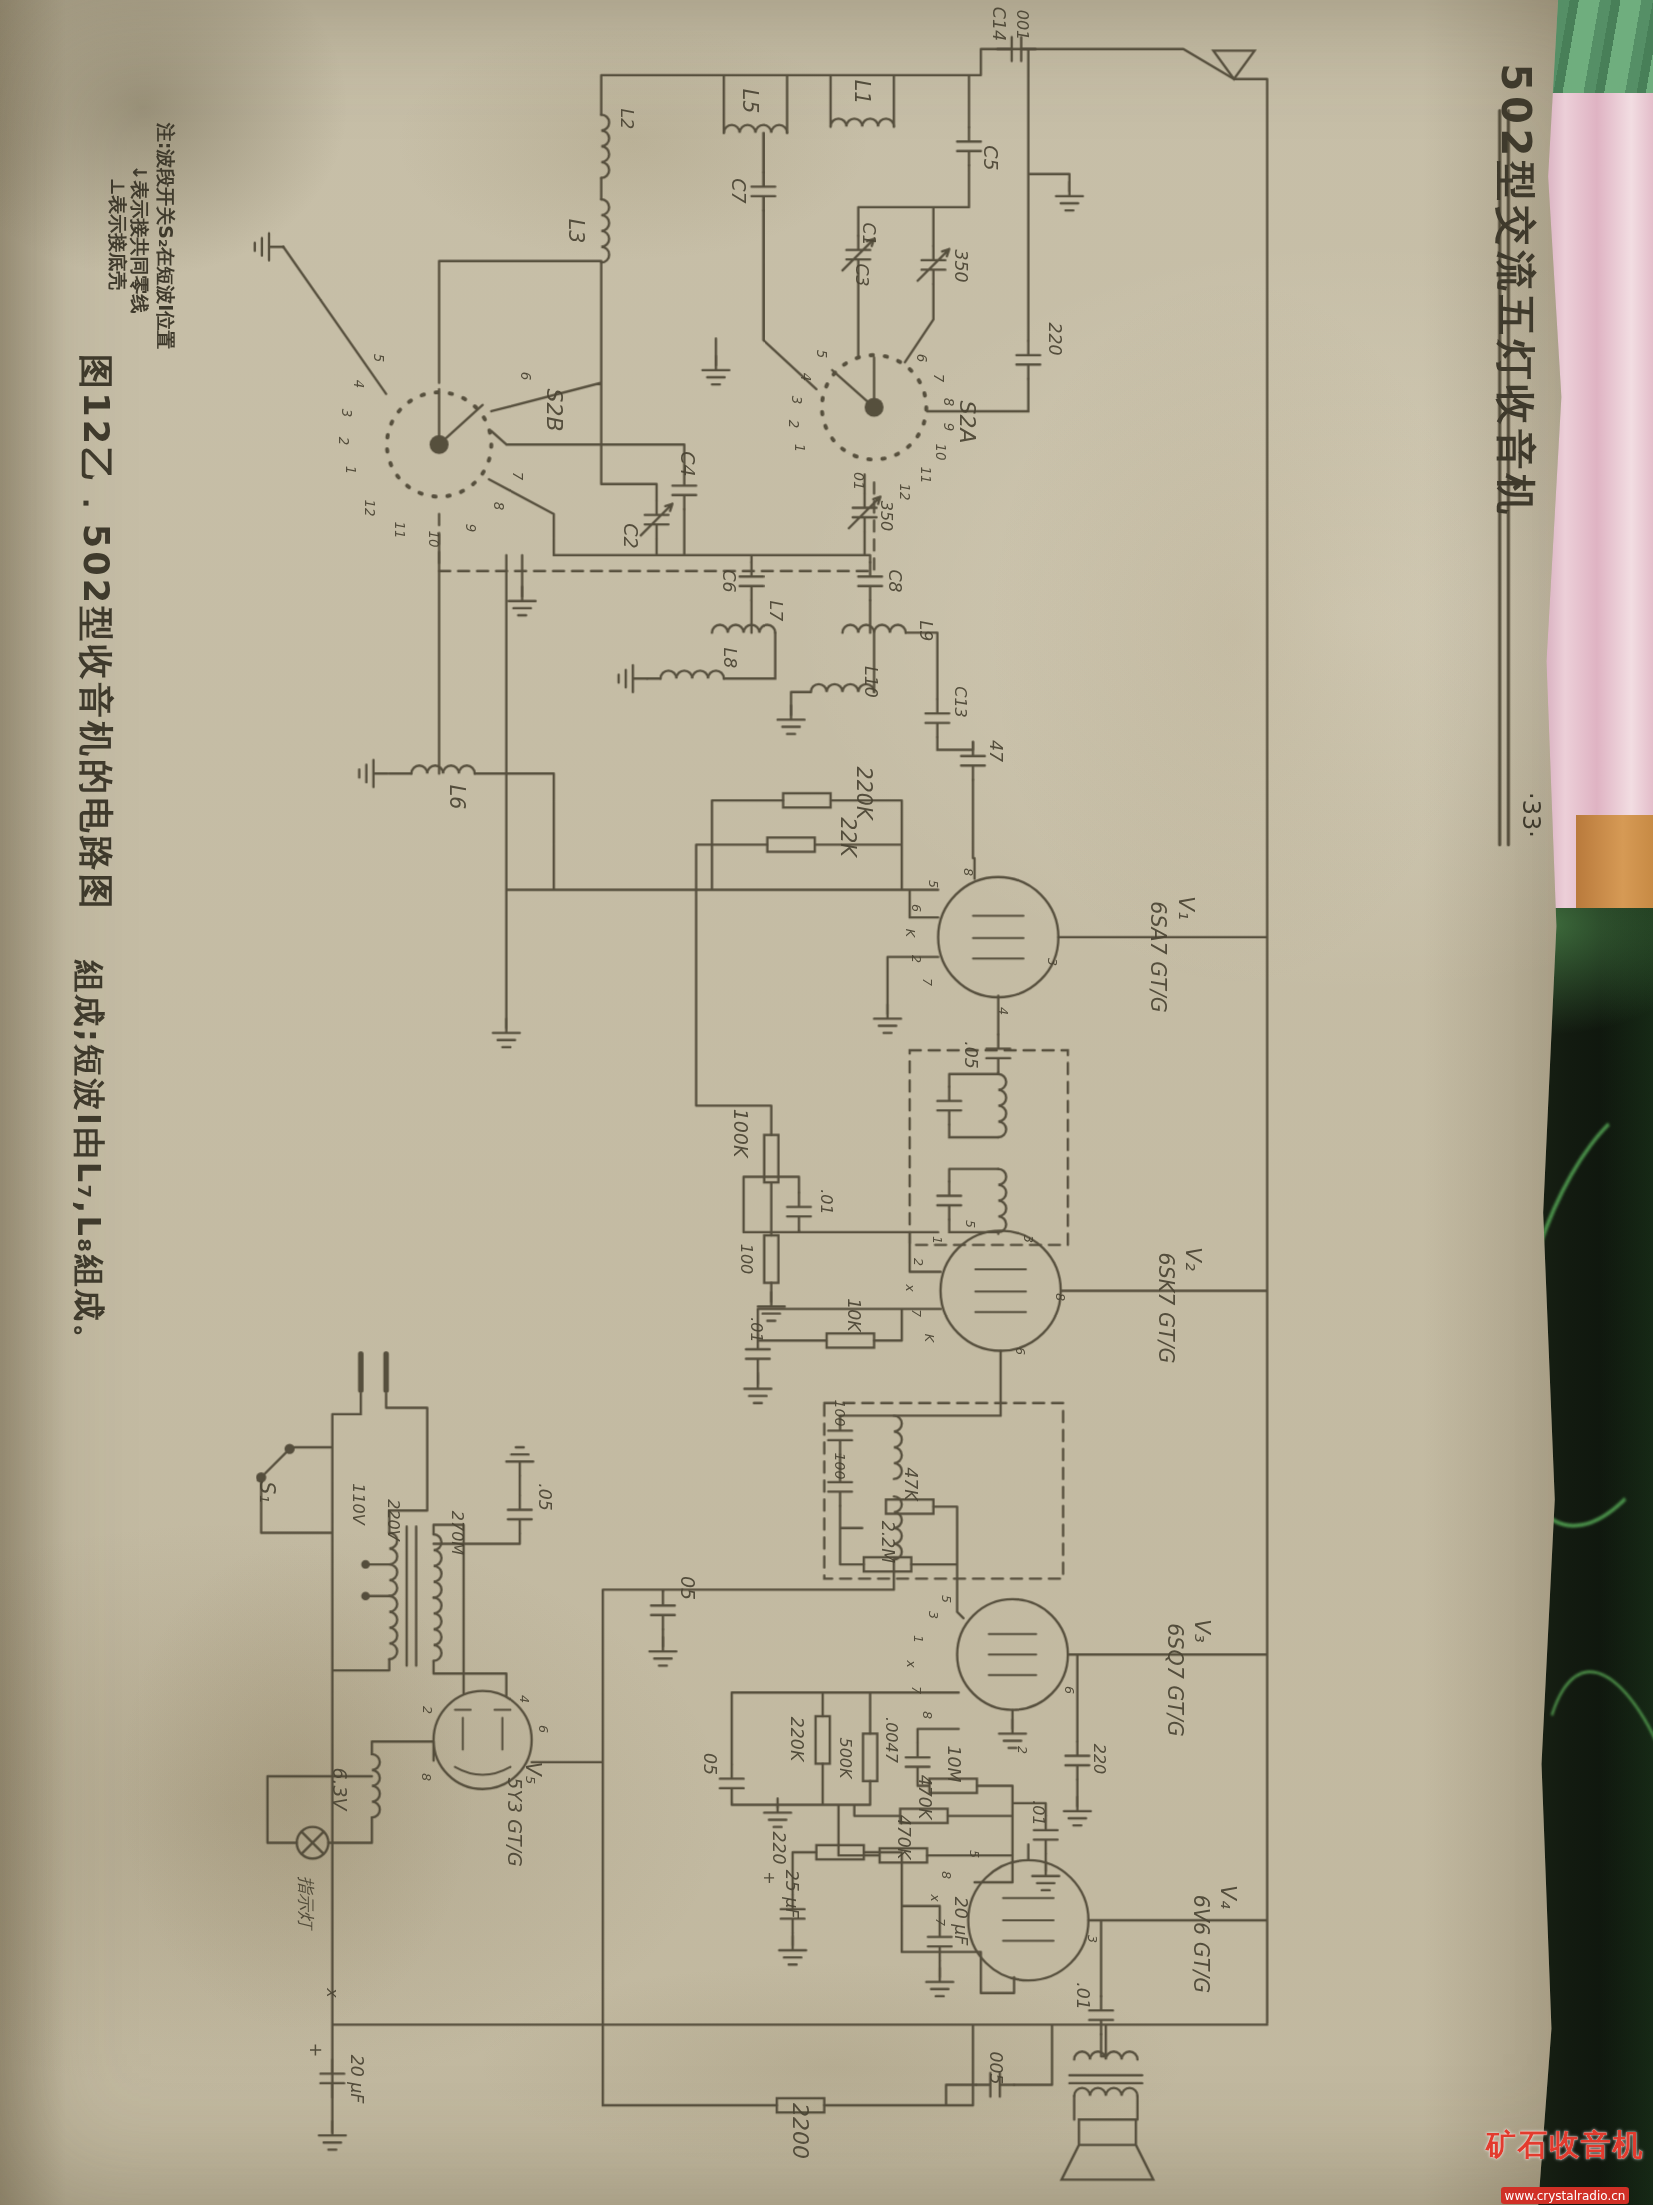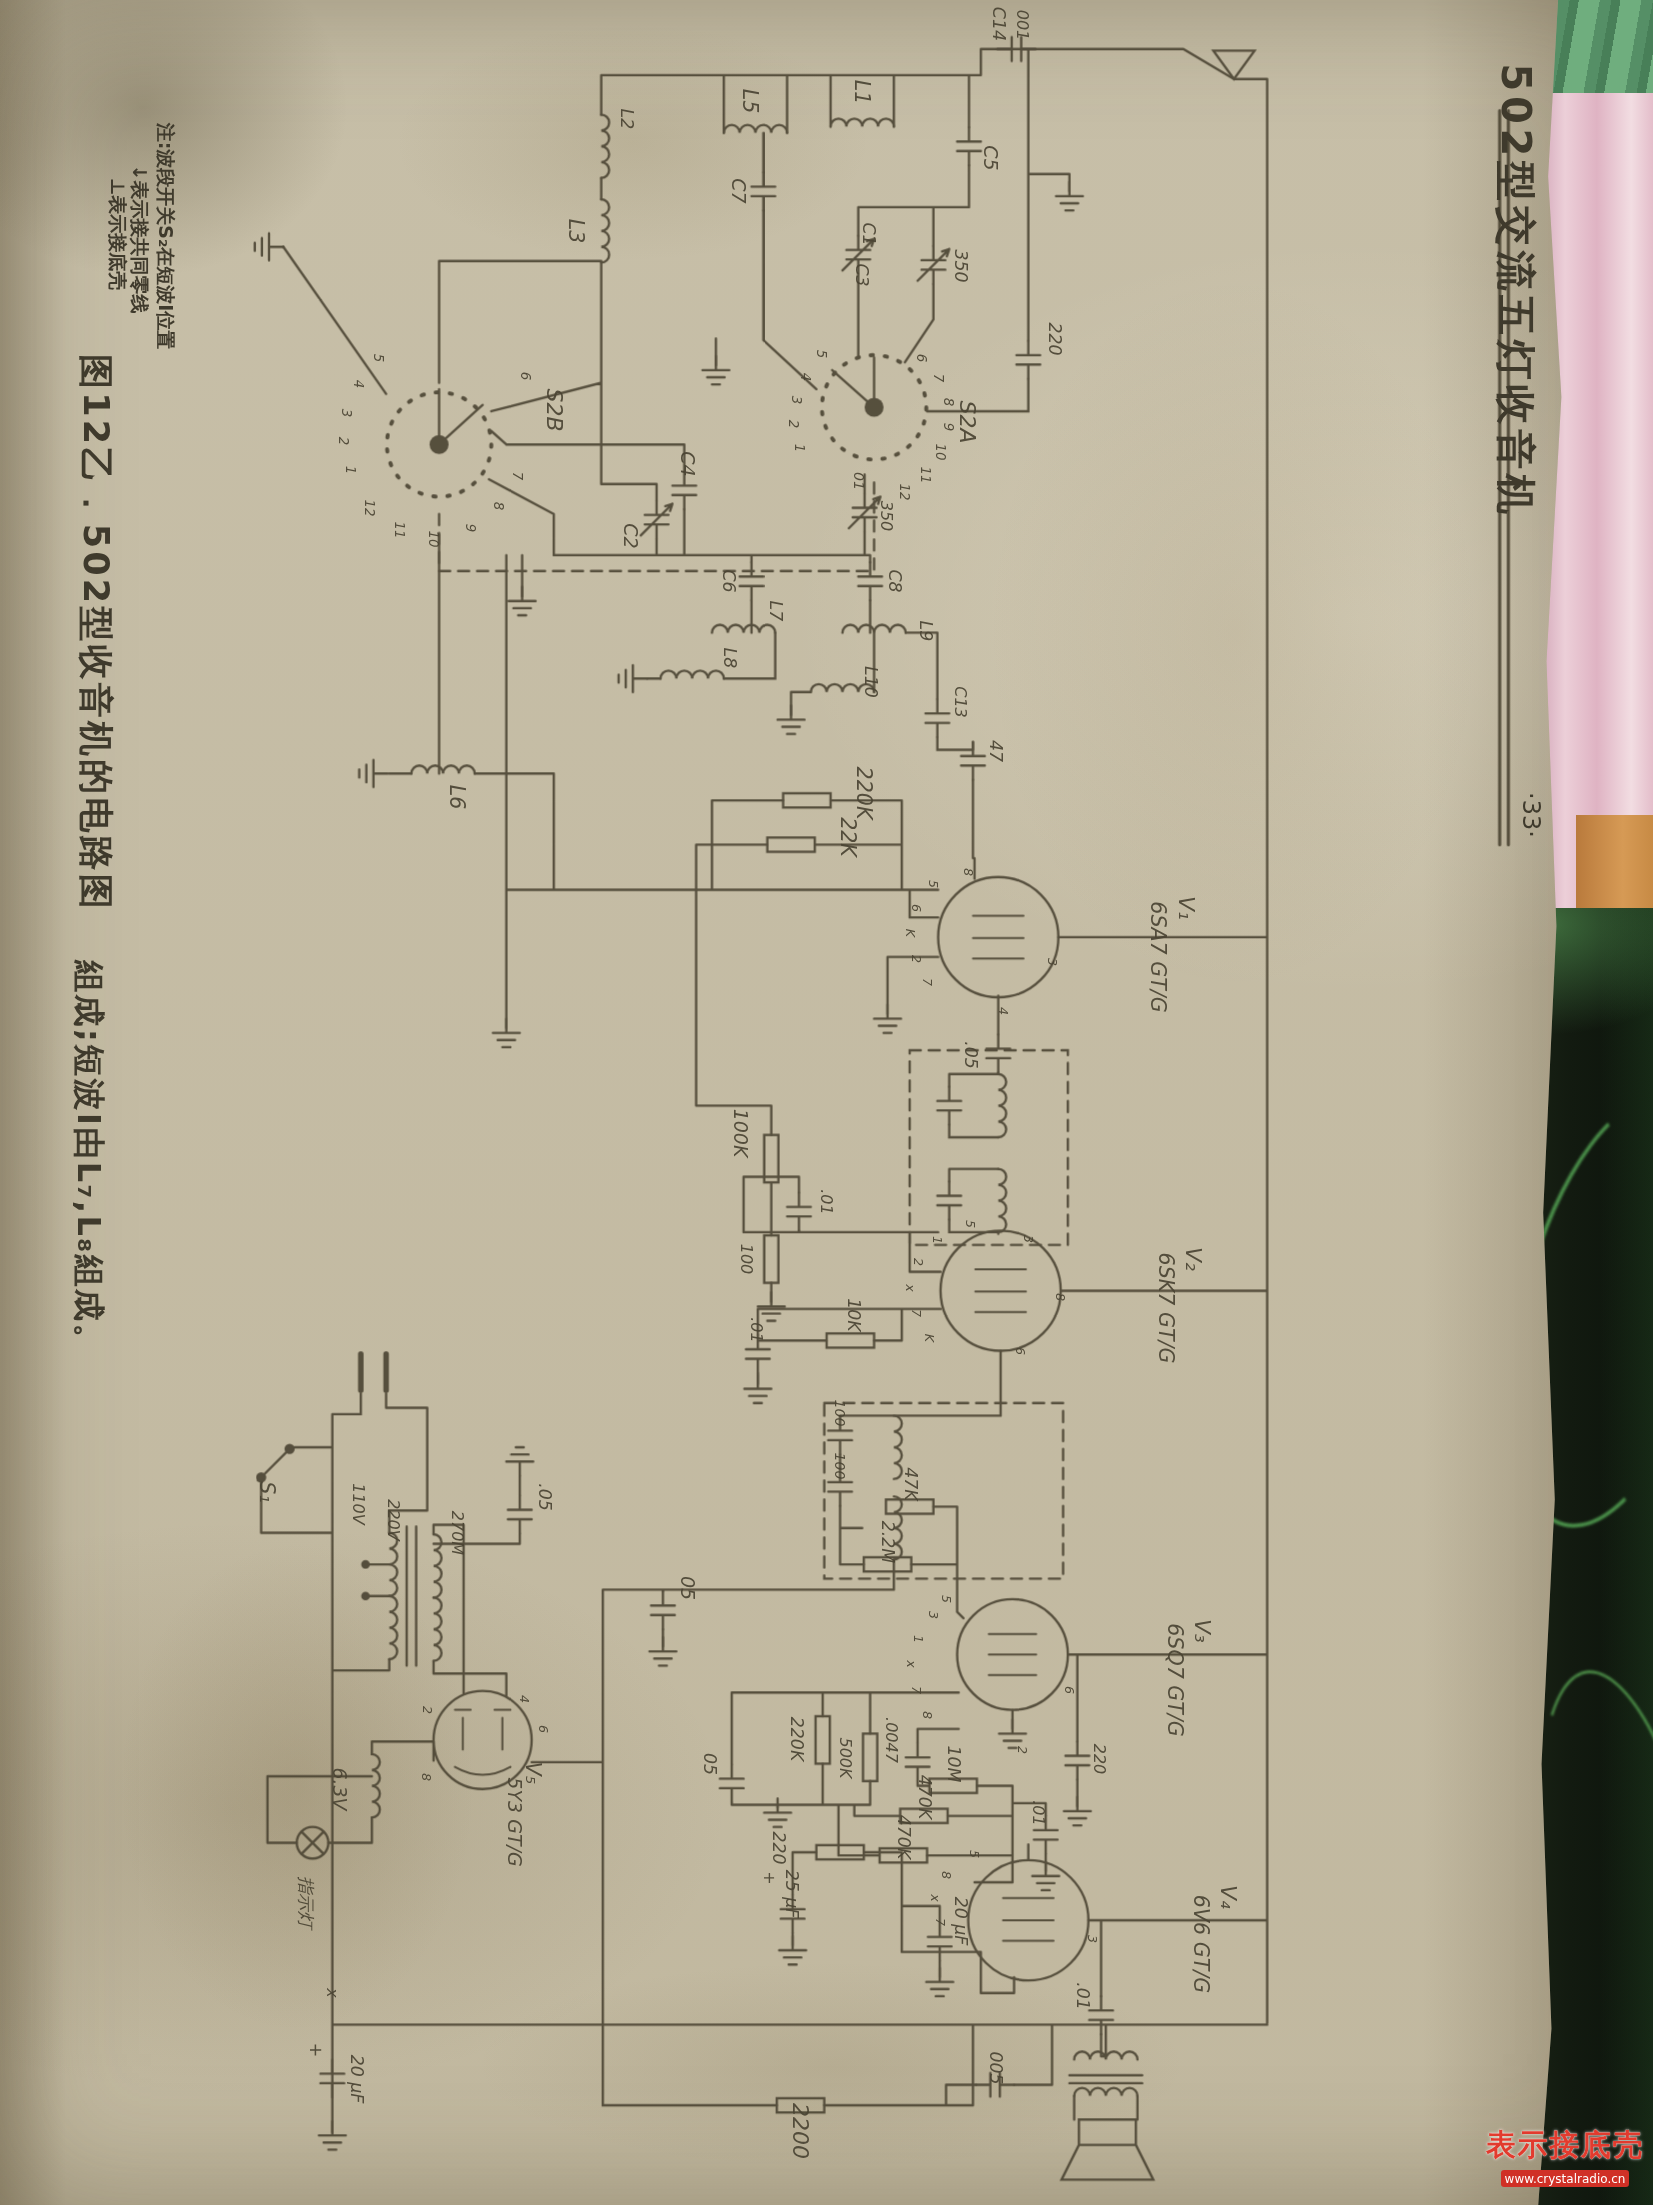--- a/index.html
+++ b/index.html
@@ -48,21 +48,21 @@
   #title{left:1516px;top:291px;font-size:40px;font-weight:600;letter-spacing:4.7px;}
   #pageno{left:1531px;top:815px;font-size:24px;}
   #cap1{left:95px;top:633px;font-size:35px;font-weight:700;letter-spacing:3.2px;}
   #cap2{left:89px;top:1159px;font-size:32px;font-weight:700;letter-spacing:2.4px;}
   #note1{left:165px;top:236px;font-size:19px;font-weight:600;}
   #note2{left:139px;top:239px;font-size:19px;font-weight:600;}
   #note3{left:117px;top:234px;font-size:19px;font-weight:600;}
   .watermark{position:absolute;left:1479px;top:2125px;width:172px;z-index:9;text-align:center;}
   .wm-title{font-size:30px;font-weight:bold;color:#e23b2e;letter-spacing:1.6px;
     text-shadow:0 0 3.2px rgba(255,255,255,.85),0 0 0.8px #fff;}
-  .wm-url{margin-top:4px;background:#d03026;color:#fff;font-size:12px;border-radius:3.2px;
+  .wm-url{margin-top:21px;background:#d03026;color:#fff;font-size:12px;border-radius:3.2px;
     padding:1.6px 4px;display:inline-block;}
 </style>
 </head>
 <body>
 
 <div class="stage">
 
   <div class="strip strip-pink"></div>
   <div class="strip strip-green"></div>
   <div class="strip strip-orange"></div>
@@ -472,18 +472,18 @@
     <div class="vtext" id="title">502型交流五灯收音机</div>
     <div class="vtext" id="pageno">·33·</div>
     <div class="vtext" id="cap1">图12乙．502型收音机的电路图</div>
     <div class="vtext" id="cap2">組成;短波Ⅰ由L₇,L₈組成。</div>
     <div class="vtext" id="note1">注:波段开关S₂在短波Ⅰ位置</div>
     <div class="vtext" id="note2">↓表示接共同零线</div>
     <div class="vtext" id="note3">⊥表示接底壳</div>
   </div>
 
   <div class="watermark">
-    <div class="wm-title">表示接底壳</div>
+    <div class="wm-title">矿石收音机</div>
     <div class="wm-url">www.crystalradio.cn</div>
   </div>
 
 </div>
 
 
 </body></html>

